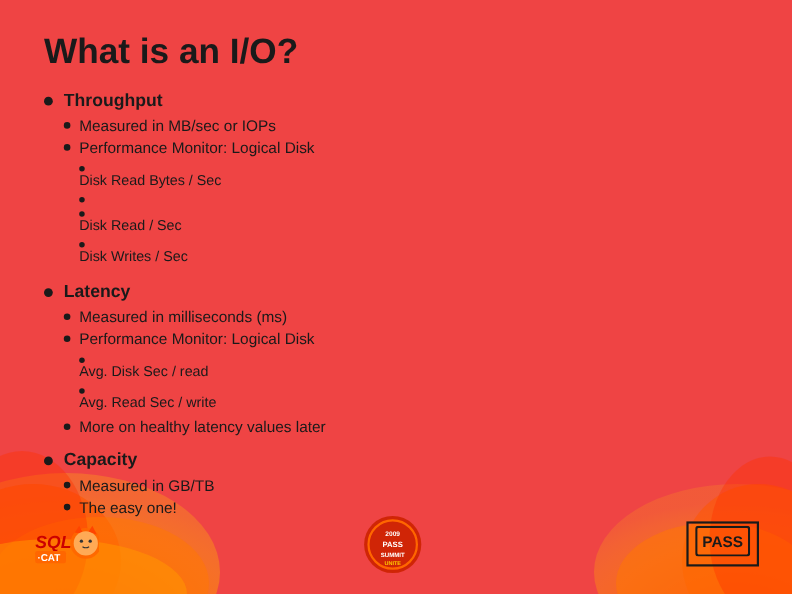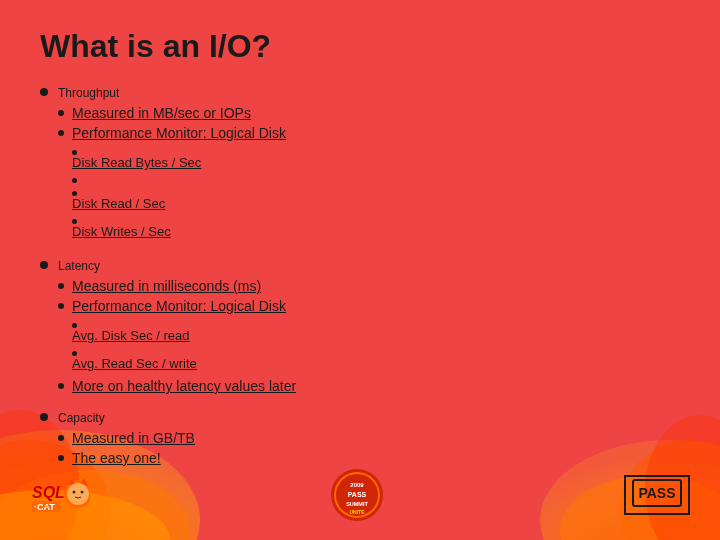--- a/index.html
+++ b/index.html
@@ -52,31 +52,30 @@
       width: 8px;
       height: 8px;
       background: #1a1a1a;
       border-radius: 50%;
       margin-top: 5px;
       margin-right: 10px;
       flex-shrink: 0;
     }
 
     .section-heading {
-      font-size: 12px;
-      font-weight: normal;
+      font-size: 16px;
+      font-weight: bold;
       color: #1a1a1a;
     }
 
     .sub-list {
       list-style: none;
       padding: 0;
       margin-top: 5px;
       margin-left: 0;
-      text-decoration: underline;
     }
 
     .sub-list > li {
       display: flex;
       align-items: flex-start;
       margin-bottom: 4px;
       font-size: 14px;
       color: #1a1a1a;
     }
 

